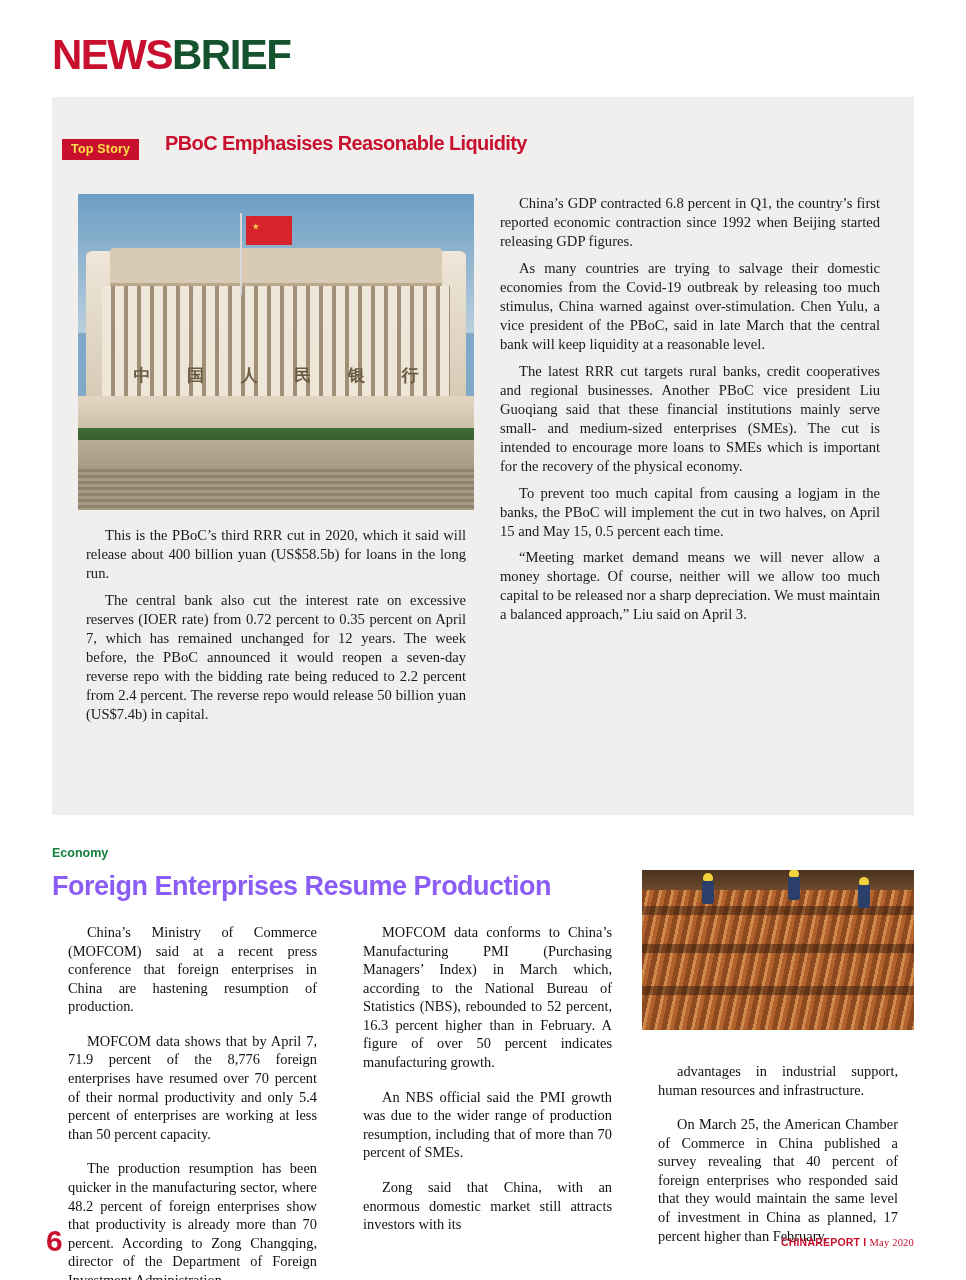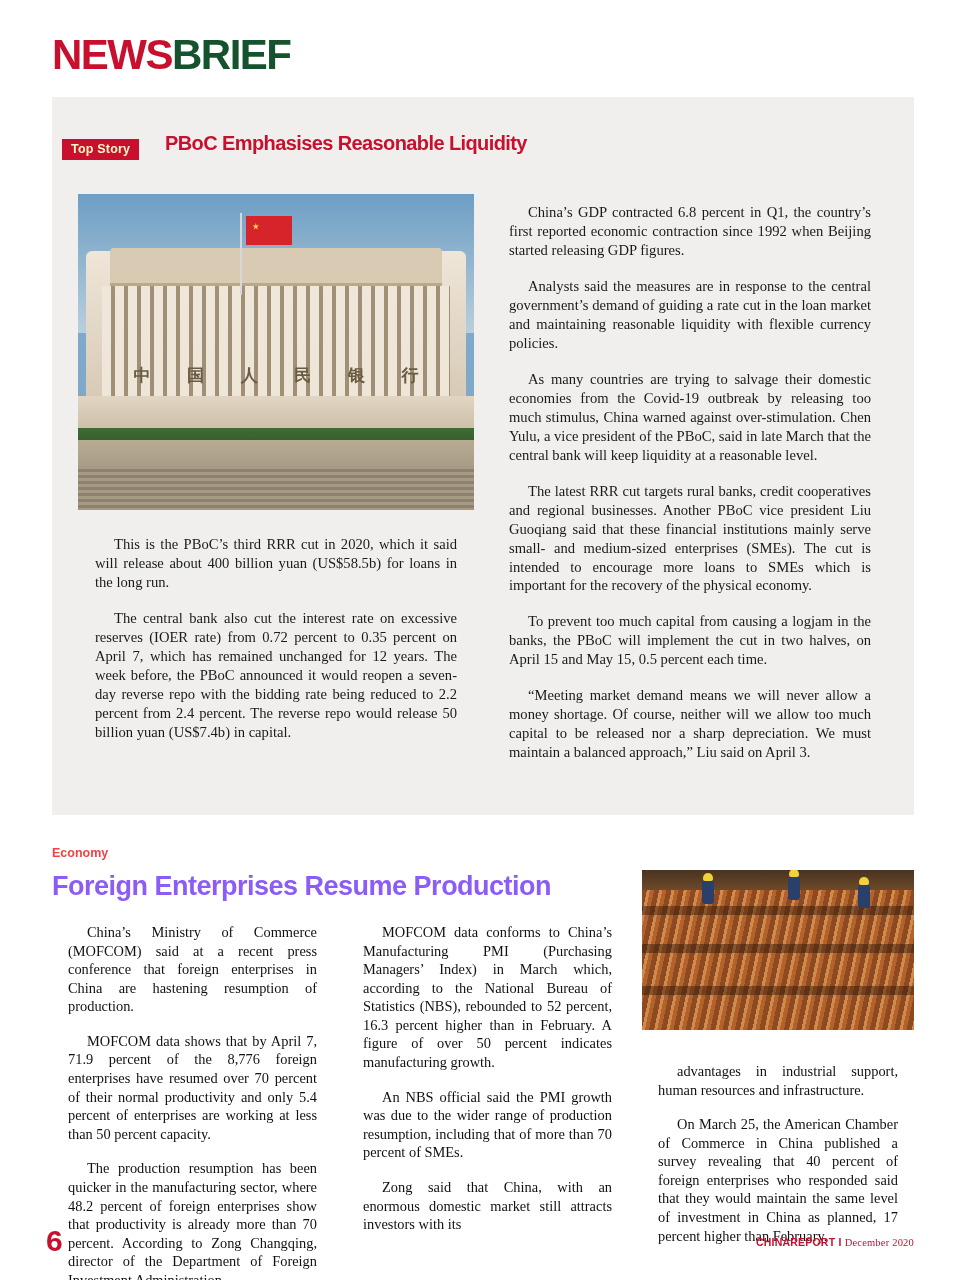--- a/index.html
+++ b/index.html
@@ -37,21 +37,21 @@
     top: 97px;
     width: 862px;
     height: 718px;
     background: #f0efed;
   }
   .badge {
     position: absolute;
     left: 62px;
     top: 139px;
     background: #c8102e;
-    color: #fef9c3;
+    color: #fde047;
     font-family: "Liberation Sans", sans-serif;
     font-weight: bold;
     font-size: 12.5px;
     padding: 3px 9px 4px 9px;
     letter-spacing: 0.2px;
   }
   .top-headline {
     position: absolute;
     left: 165px;
     top: 132px;
@@ -133,41 +133,41 @@
   }
 
   
   .col-text {
     position: absolute;
     font-size: 14.6px;
     line-height: 1.30;
     text-align: justify;
     color: #1a1a1a;
   }
-  .col-text p { margin: 17px; text-indent: 19px; }
+  .col-text p { margin: 8px; text-indent: 19px; }
   .top-left {
     left: 78px;
     top: 518px;
     width: 396px;
   }
   .top-right {
     left: 492px;
     top: 186px;
     width: 396px;
   }
 
   
   .kicker {
     position: absolute;
     left: 52px;
     top: 846px;
     font-family: "Liberation Sans", sans-serif;
     font-weight: bold;
     font-size: 12.5px;
-    color: #ef4444;
+    color: #15803d;
   }
   .sec-headline {
     position: absolute;
     left: 52px;
     top: 871px;
     font-family: "Liberation Sans", sans-serif;
     font-weight: bold;
     font-size: 27px;
     color: #8b5cf6;
     letter-spacing: -0.5px;
@@ -291,21 +291,20 @@
   </div>
 </div>
 
 <div class="col-text top-left">
   <p>This is the PBoC’s third RRR cut in 2020, which it said will release about 400 billion yuan (US$58.5b) for loans in the long run.</p>
   <p>The central bank also cut the interest rate on excessive reserves (IOER rate) from 0.72 percent to 0.35 percent on April 7, which has remained unchanged for 12 years. The week before, the PBoC announced it would reopen a seven-day reverse repo with the bidding rate being reduced to 2.2 percent from 2.4 percent. The reverse repo would release 50 billion yuan (US$7.4b) in capital.</p>
 </div>
 
 <div class="col-text top-right">
   <p>China’s GDP contracted 6.8 percent in Q1, the country’s first reported economic contraction since 1992 when Beijing started releasing GDP figures.</p>
-  <p>Analysts said the measures are in response to the central government’s demand of guiding a rate cut in the loan market and maintaining reasonable liquidity with flexible currency policies.</p>
   <p>As many countries are trying to salvage their domestic economies from the Covid-19 outbreak by releasing too much stimulus, China warned against over-stimulation. Chen Yulu, a vice president of the PBoC, said in late March that the central bank will keep liquidity at a reasonable level.</p>
   <p>The latest RRR cut targets rural banks, credit cooperatives and regional businesses. Another PBoC vice president Liu Guoqiang said that these financial institutions mainly serve small- and medium-sized enterprises (SMEs). The cut is intended to encourage more loans to SMEs which is important for the recovery of the physical economy.</p>
   <p>To prevent too much capital from causing a logjam in the banks, the PBoC will implement the cut in two halves, on April 15 and May 15, 0.5 percent each time.</p>
   <p>“Meeting market demand means we will never allow a money shortage. Of course, neither will we allow too much capital to be released nor a sharp depreciation. We must maintain a balanced approach,” Liu said on April 3.</p>
 </div>
 
 <div class="kicker">Economy</div>
 <div class="sec-headline">Foreign Enterprises Resume Production</div>
 
 <div class="photo2">
@@ -334,14 +333,14 @@
 <div class="econ-col ec3">
   <p>advantages in industrial support, human resources and infrastructure.</p>
   <p>On March 25, the American Chamber of Commerce in China published a survey revealing that 40 percent of foreign enterprises who responded said that they would maintain the same level of investment in China as planned, 17 percent higher than February.</p>
 </div>
 
 <div class="rule"></div>
 <div class="folio">6</div>
 <div class="footer-right">
   <span>CHINAREPORT</span>
   <span>I</span>
-  <span class="date">December 2020</span>
+  <span class="date">May 2020</span>
 </div>
 
 </body></html>

